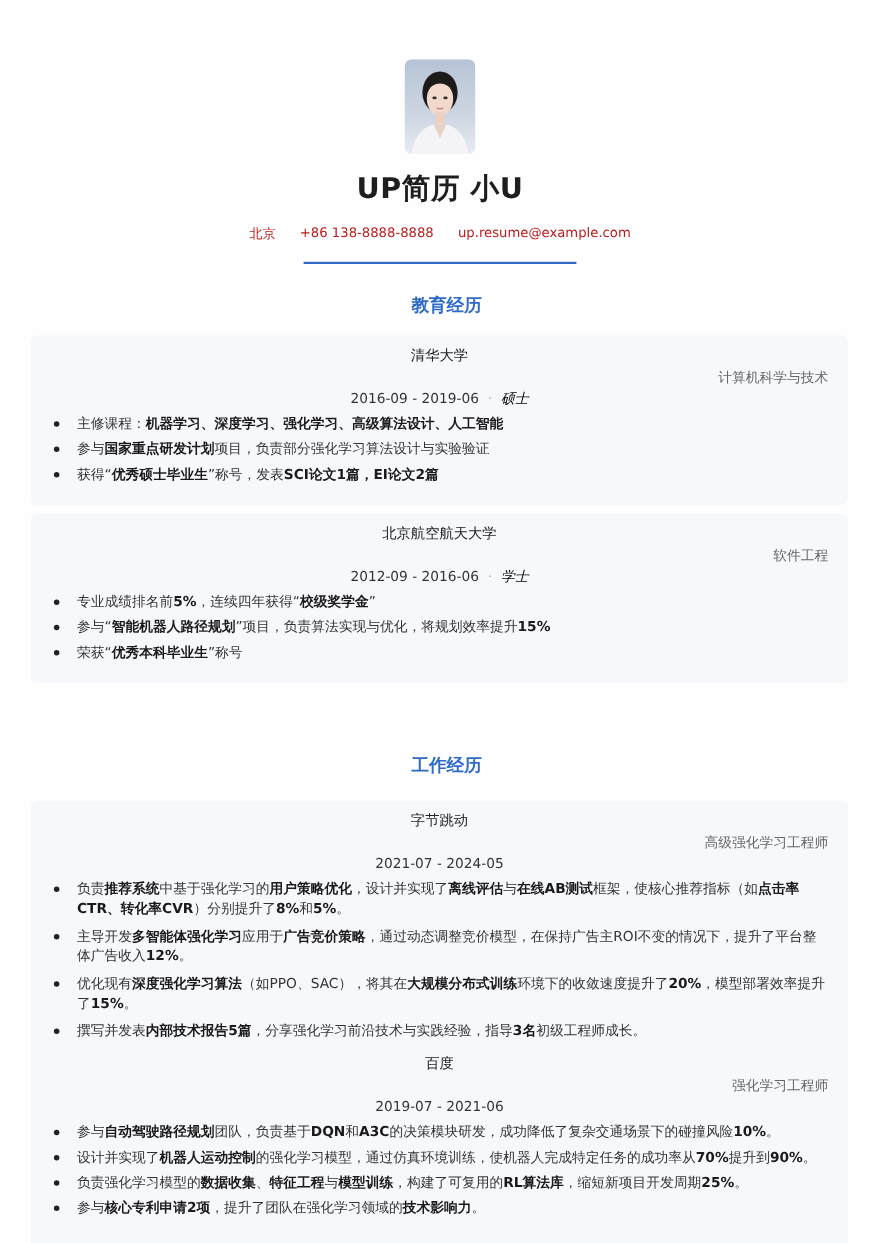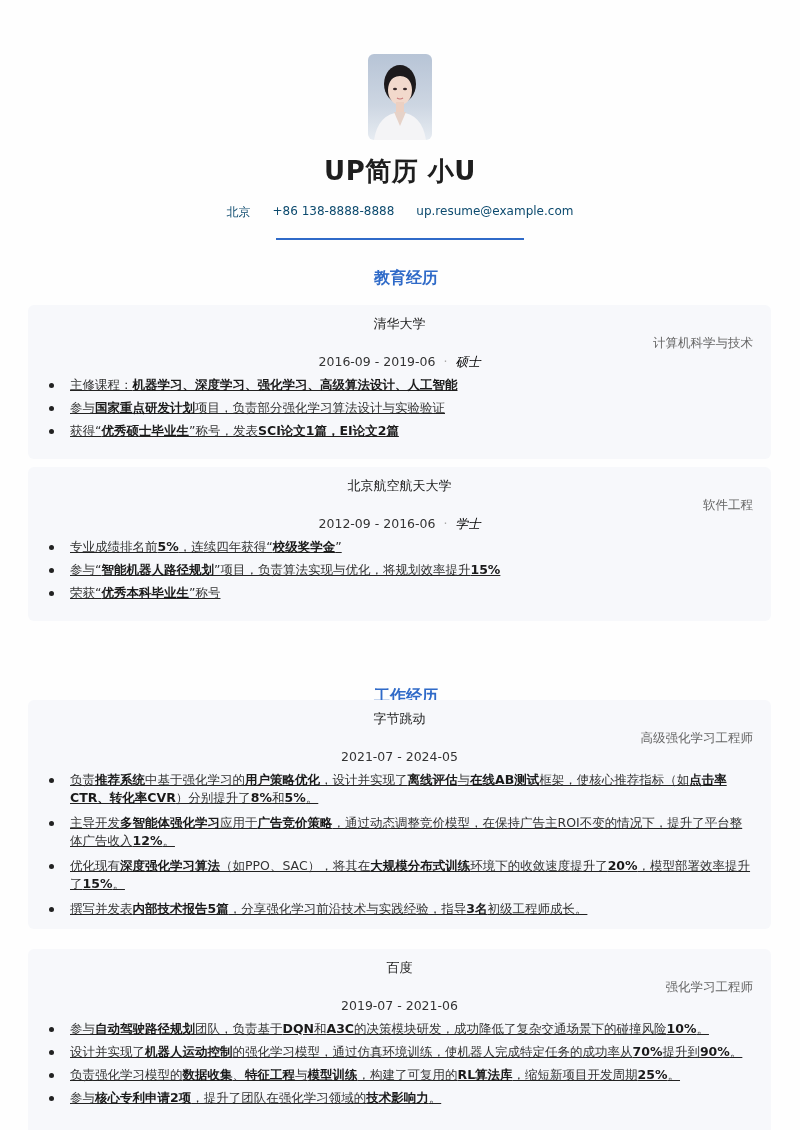--- a/index.html
+++ b/index.html
@@ -20,21 +20,21 @@
     background: linear-gradient(180deg, #b7c4d6 0%, #cdd6e2 60%, #e7ecf2 100%);
   }
   .name {
     position: absolute; left: 0; width: 800px; top: 154px;
     text-align: center; font-size: 26px; font-weight: bold; color: #1e1e1e;
     letter-spacing: 0.5px;
   }
   .contact {
     position: absolute; left: 0; width: 800px; top: 204px;
     display: flex; justify-content: center; gap: 22px;
-    font-size: 12px; color: #0c4a6e;
+    font-size: 12px; color: #b91c1c;
   }
   .divider {
     position: absolute; left: 276px; width: 248px; top: 238px; height: 2px;
     background: #2f6ac8;
   }
 
   .section-title {
     position: absolute; left: 0; width: 800px;
     text-align: center; font-size: 16px; font-weight: bold; color: #2f6ac8; padding-left: 12px;
   }
@@ -49,21 +49,21 @@
   }
   .card .sub {
     text-align: right; font-size: 12.5px; color: #666; line-height: 19px;
   }
   .card .meta {
     text-align: center; font-size: 12.5px; color: #333; line-height: 20px;
   }
   .card .meta .dot { color: #aaa; margin: 0 8px; }
   .card .meta .degree { color: #000000; font-style: italic; }
   .card ul {
-    list-style: none; margin-top: 4px; text-decoration: underline;
+    list-style: none; margin-top: 4px;
   }
   .card li {
     position: relative; padding-left: 24px;
     font-size: 12.5px; line-height: 18px; color: #333; margin-bottom: 5px;
   }
   .card li::before {
     content: ""; position: absolute; left: 3px; top: 7px;
     width: 5px; height: 5px; border-radius: 50%; background: #222;
   }
   .card li b { font-weight: bold; color: #1a1a1a; }
@@ -121,21 +121,21 @@
     </div>
     <ul>
         <li>专业成绩排名前<b>5%</b>，连续四年获得“<b>校级奖学金</b>”</li>
         <li>参与“<b>智能机器人路径规划</b>”项目，负责算法实现与优化，将规划效率提升<b>15%</b></li>
         <li>荣获“<b>优秀本科毕业生</b>”称号</li>
       </ul>
   </div>
 
   <div class="section-title" style="top:662px;margin-top:24px;">工作经历</div>
 
-  <div class="card work" style="top:700px; height:229px;">
+  <div class="card work" style="top:728px; height:229px;">
     <div class="org">字节跳动</div>
     <div class="sub">高级强化学习工程师</div>
     <div class="meta">2021-07 - 2024-05</div>
     <ul>
         <li>负责<b>推荐系统</b>中基于强化学习的<b>用户策略优化</b>，设计并实现了<b>离线评估</b>与<b>在线AB测试</b>框架，使核心推荐指标（如<b>点击率CTR、转化率CVR</b>）分别提升了<b>8%</b>和<b>5%</b>。</li>
         <li>主导开发<b>多智能体强化学习</b>应用于<b>广告竞价策略</b>，通过动态调整竞价模型，在保持广告主ROI不变的情况下，提升了平台整体广告收入<b>12%</b>。</li>
         <li>优化现有<b>深度强化学习算法</b>（如PPO、SAC），将其在<b>大规模分布式训练</b>环境下的收敛速度提升了<b>20%</b>，模型部署效率提升了<b>15%</b>。</li>
         <li>撰写并发表<b>内部技术报告5篇</b>，分享强化学习前沿技术与实践经验，指导<b>3名</b>初级工程师成长。</li>
       </ul>
   </div>

